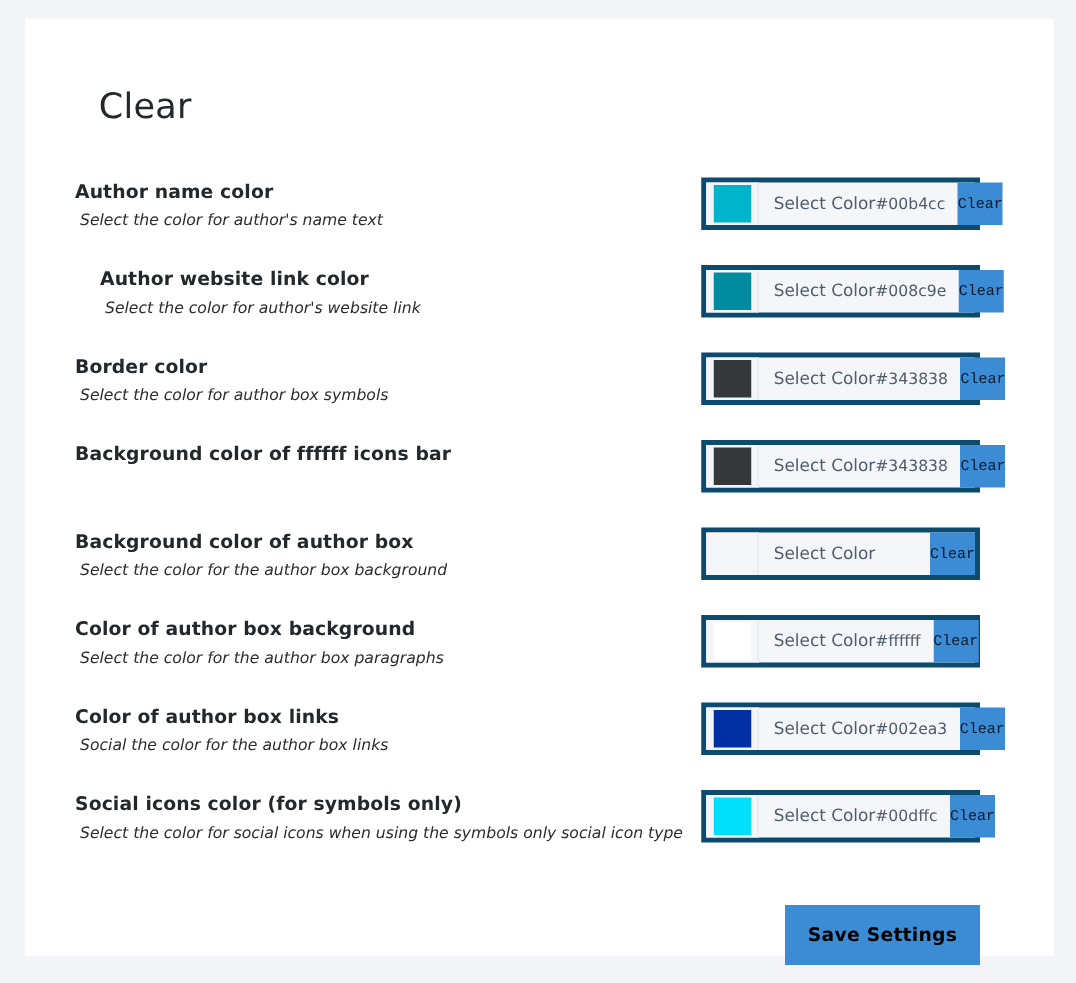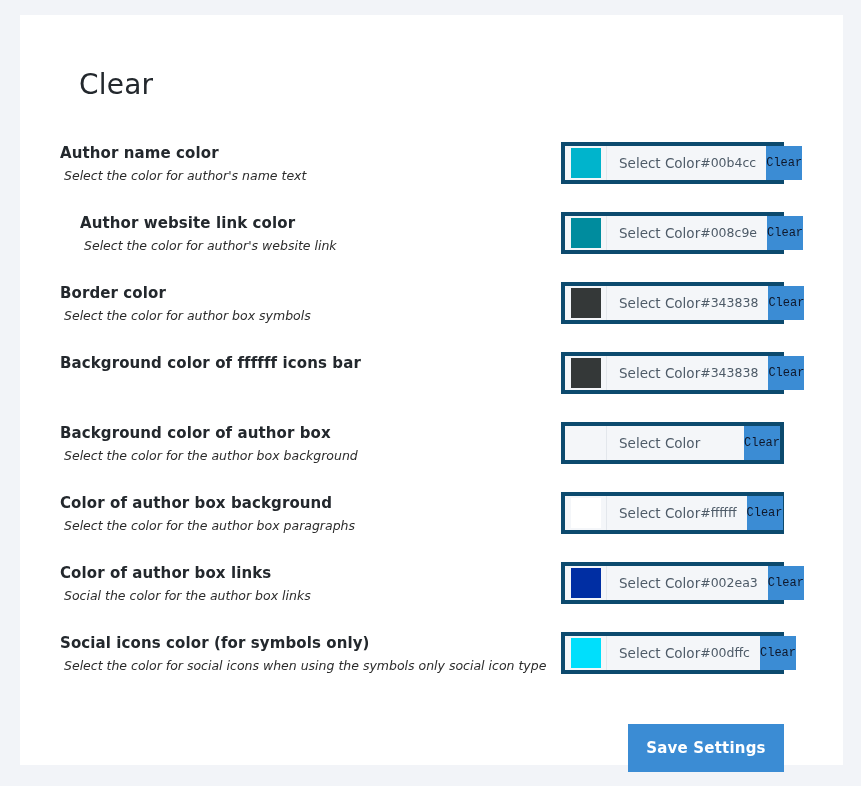--- a/index.html
+++ b/index.html
@@ -154,21 +154,21 @@
 
   .footer {
     display: flex;
     justify-content: flex-end;
     padding-right: 19px;
     margin-top: 24px;
   }
 
   .save-btn {
     background: #3b8cd4;
-    color: #ffffff;
+    color: #000000;
     border: none;
     width: 156px;
     height: 48px;
     font-size: 15px;
     font-weight: 600;
     cursor: pointer;
     font-family: inherit;
     letter-spacing: 0.2px;
   }
 </style>

